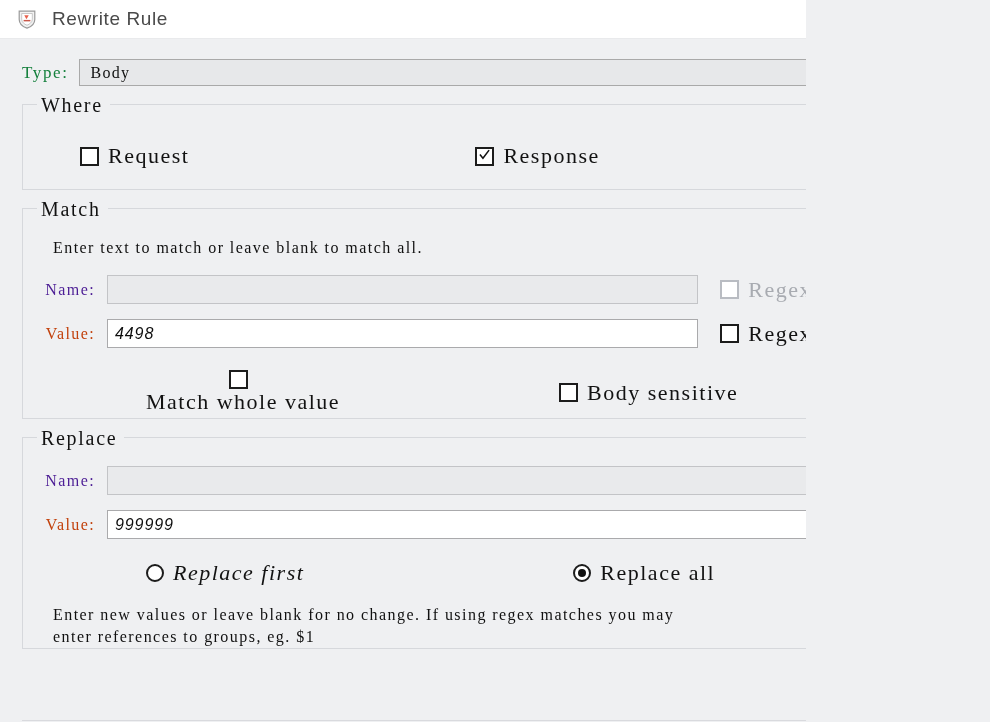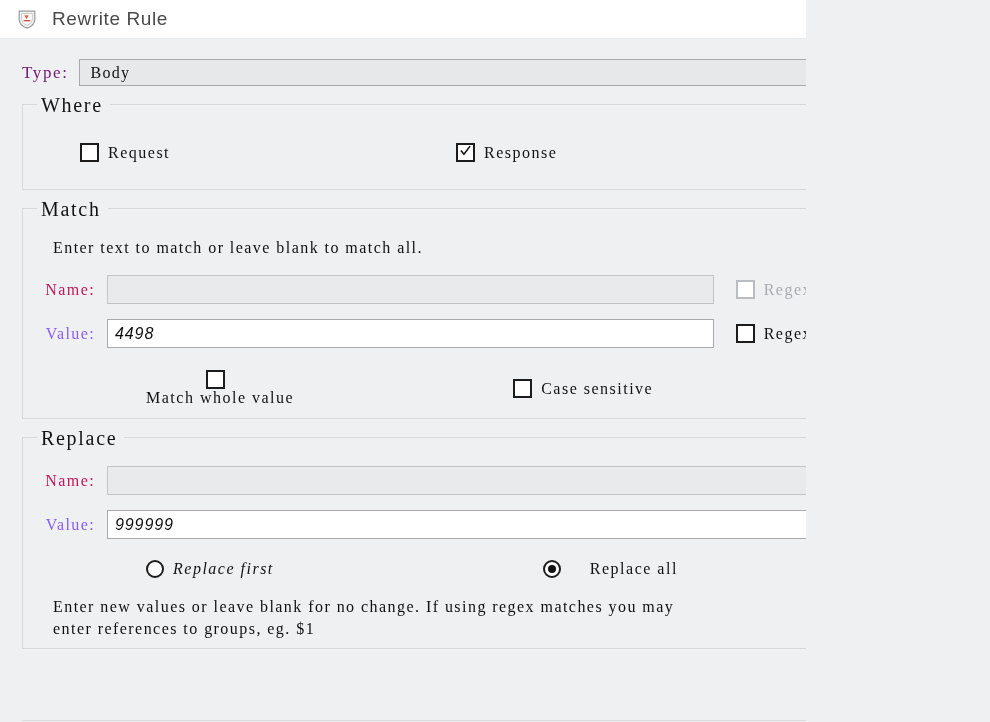--- a/index.html
+++ b/index.html
@@ -61,21 +61,21 @@
 
   
   .type-row {
     display: flex;
     align-items: center;
     margin-top: 20px;
     padding-left: 22px;
   }
   .type-label {
     font-size: 17px;
-    color: #701a75;
+    color: #15803d;
     letter-spacing: 1.6px;
     white-space: nowrap;
     margin-right: 11px;
   }
   .type-combo {
     flex: 1;
     height: 27px;
     background: #e7e8ea;
     border: 1px solid #a9a9a9;
     border-right: none;
@@ -161,21 +161,21 @@
   .radio .dot {
     position: absolute;
     left: 3px;
     top: 3px;
     width: 8px;
     height: 8px;
     border-radius: 50%;
     background: #111111;
   }
   .opt-label {
-    font-size: 16px;
+    font-size: 22px;
     color: #121212;
     letter-spacing: 1.5px;
   }
   .opt-label.dim { color: #a8abb1; }
 
   
   .hint {
     font-size: 16px;
     color: #101010;
     letter-spacing: 1.45px;
@@ -188,27 +188,27 @@
     display: flex;
     align-items: center;
     margin-top: 12px;
     padding-right: 0;
   }
   .field-label {
     width: 84px;
     text-align: right;
     font-size: 16px;
     letter-spacing: 1.4px;
-    color: #8b5cf6;
+    color: #c2410c;
     flex: 0 0 auto;
     padding-right: 12px;
     box-sizing: border-box;
     white-space: nowrap;
   }
-  .field-label.dim { color: #be185d; text-align: right; }
+  .field-label.dim { color: #4c1d95; text-align: right; }
   .input {
     height: 29px;
     border: 1px solid #aaaaac;
     background: #ffffff;
     box-sizing: border-box;
     display: flex;
     align-items: center;
     padding-left: 7px;
     font-size: 16px;
     color: #0d0d0d;
@@ -304,21 +304,21 @@
         </div>
       </div>
 
       <div class="opt-row" style="margin-top:22px;">
         <div class="opt" style="margin-left:123px;flex-direction:column;">
           <span class="cbox"></span>
           <span class="opt-label">Match whole value</span>
         </div>
         <div class="opt" style="margin-left:219px;">
           <span class="cbox"></span>
-          <span class="opt-label">Case sensitive</span>
+          <span class="opt-label">Body sensitive</span>
         </div>
       </div>
     </div>
 
     <div class="group group-replace">
       <div class="group-title">Replace</div>
 
       <div class="field-row" style="margin-top:14px;">
         <div class="field-label dim">Name:</div>
         <div class="input disabled grow" style="margin-right:-8px;"></div>
@@ -327,21 +327,21 @@
       <div class="field-row" style="margin-top:15px;">
         <div class="field-label">Value:</div>
         <div class="input grow" style="margin-right:-8px;">999999</div>
       </div>
 
       <div class="opt-row" style="margin-top:21px;">
         <div class="opt" style="margin-left:123px;font-style:italic;">
           <span class="radio"></span>
           <span class="opt-label">Replace first</span>
         </div>
-        <div class="opt" style="margin-left:269px;gap:20px;">
+        <div class="opt" style="margin-left:269px;">
           <span class="radio">
             <span class="dot"></span>
           </span>
           <span class="opt-label">Replace all</span>
         </div>
       </div>
 
       <div class="hint" style="margin:18px 0 0 30px;">Enter new values or leave blank for no change. If using regex matches you may</div>
       <div class="hint" style="margin:0 0 0 30px;">enter references to groups, eg. $1</div>
     </div>

